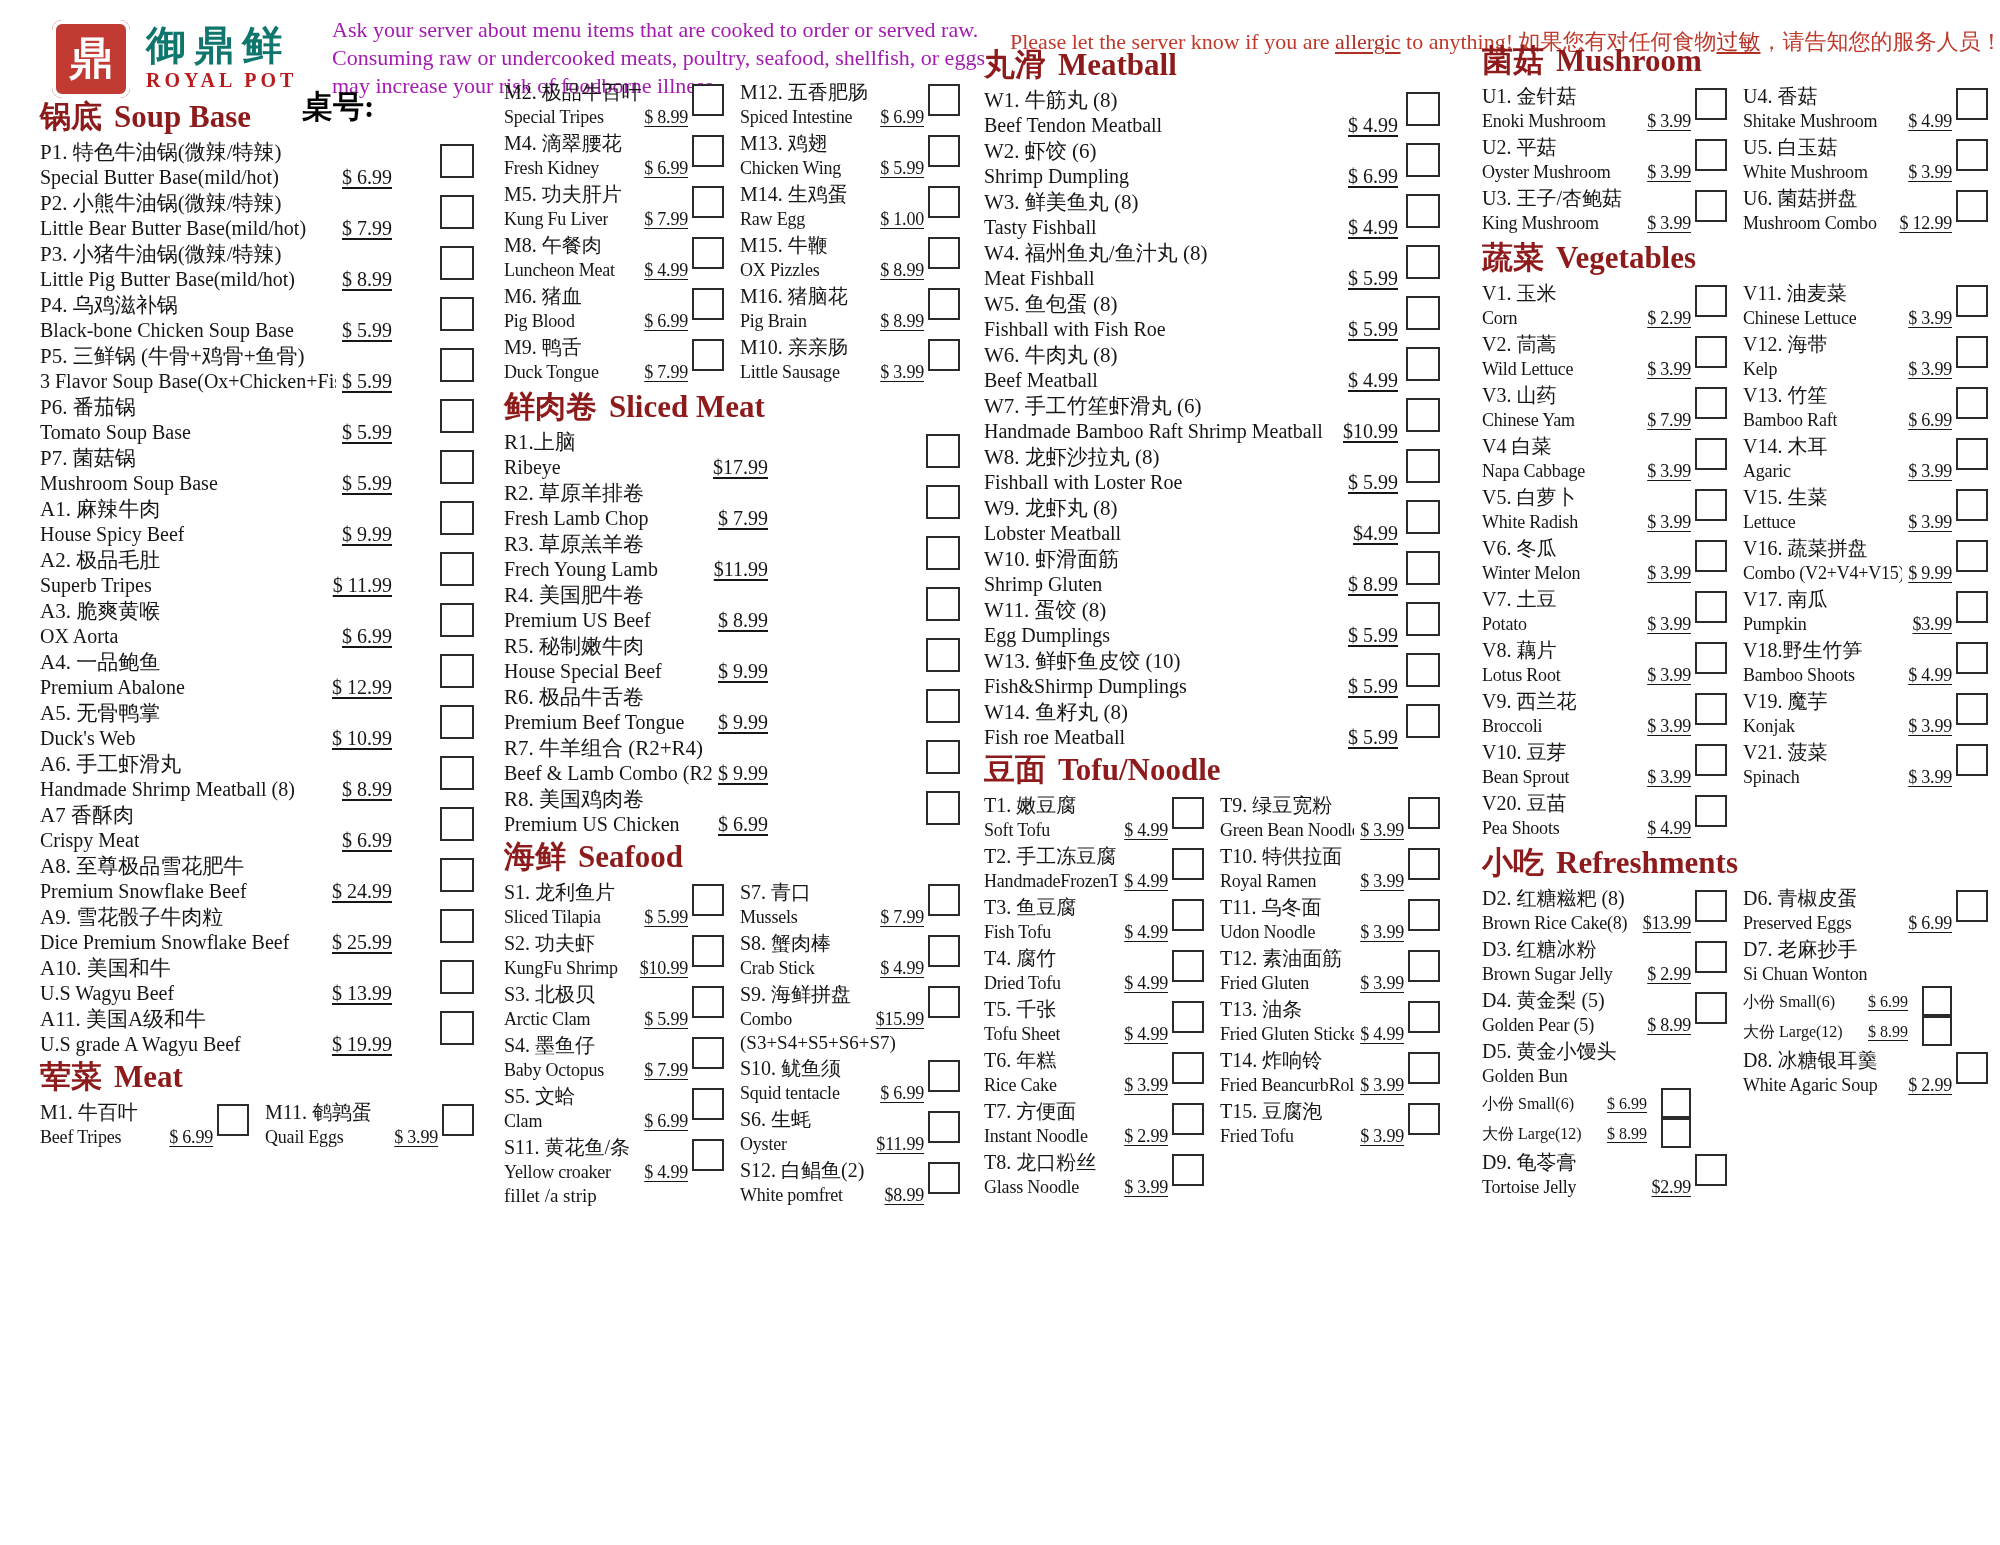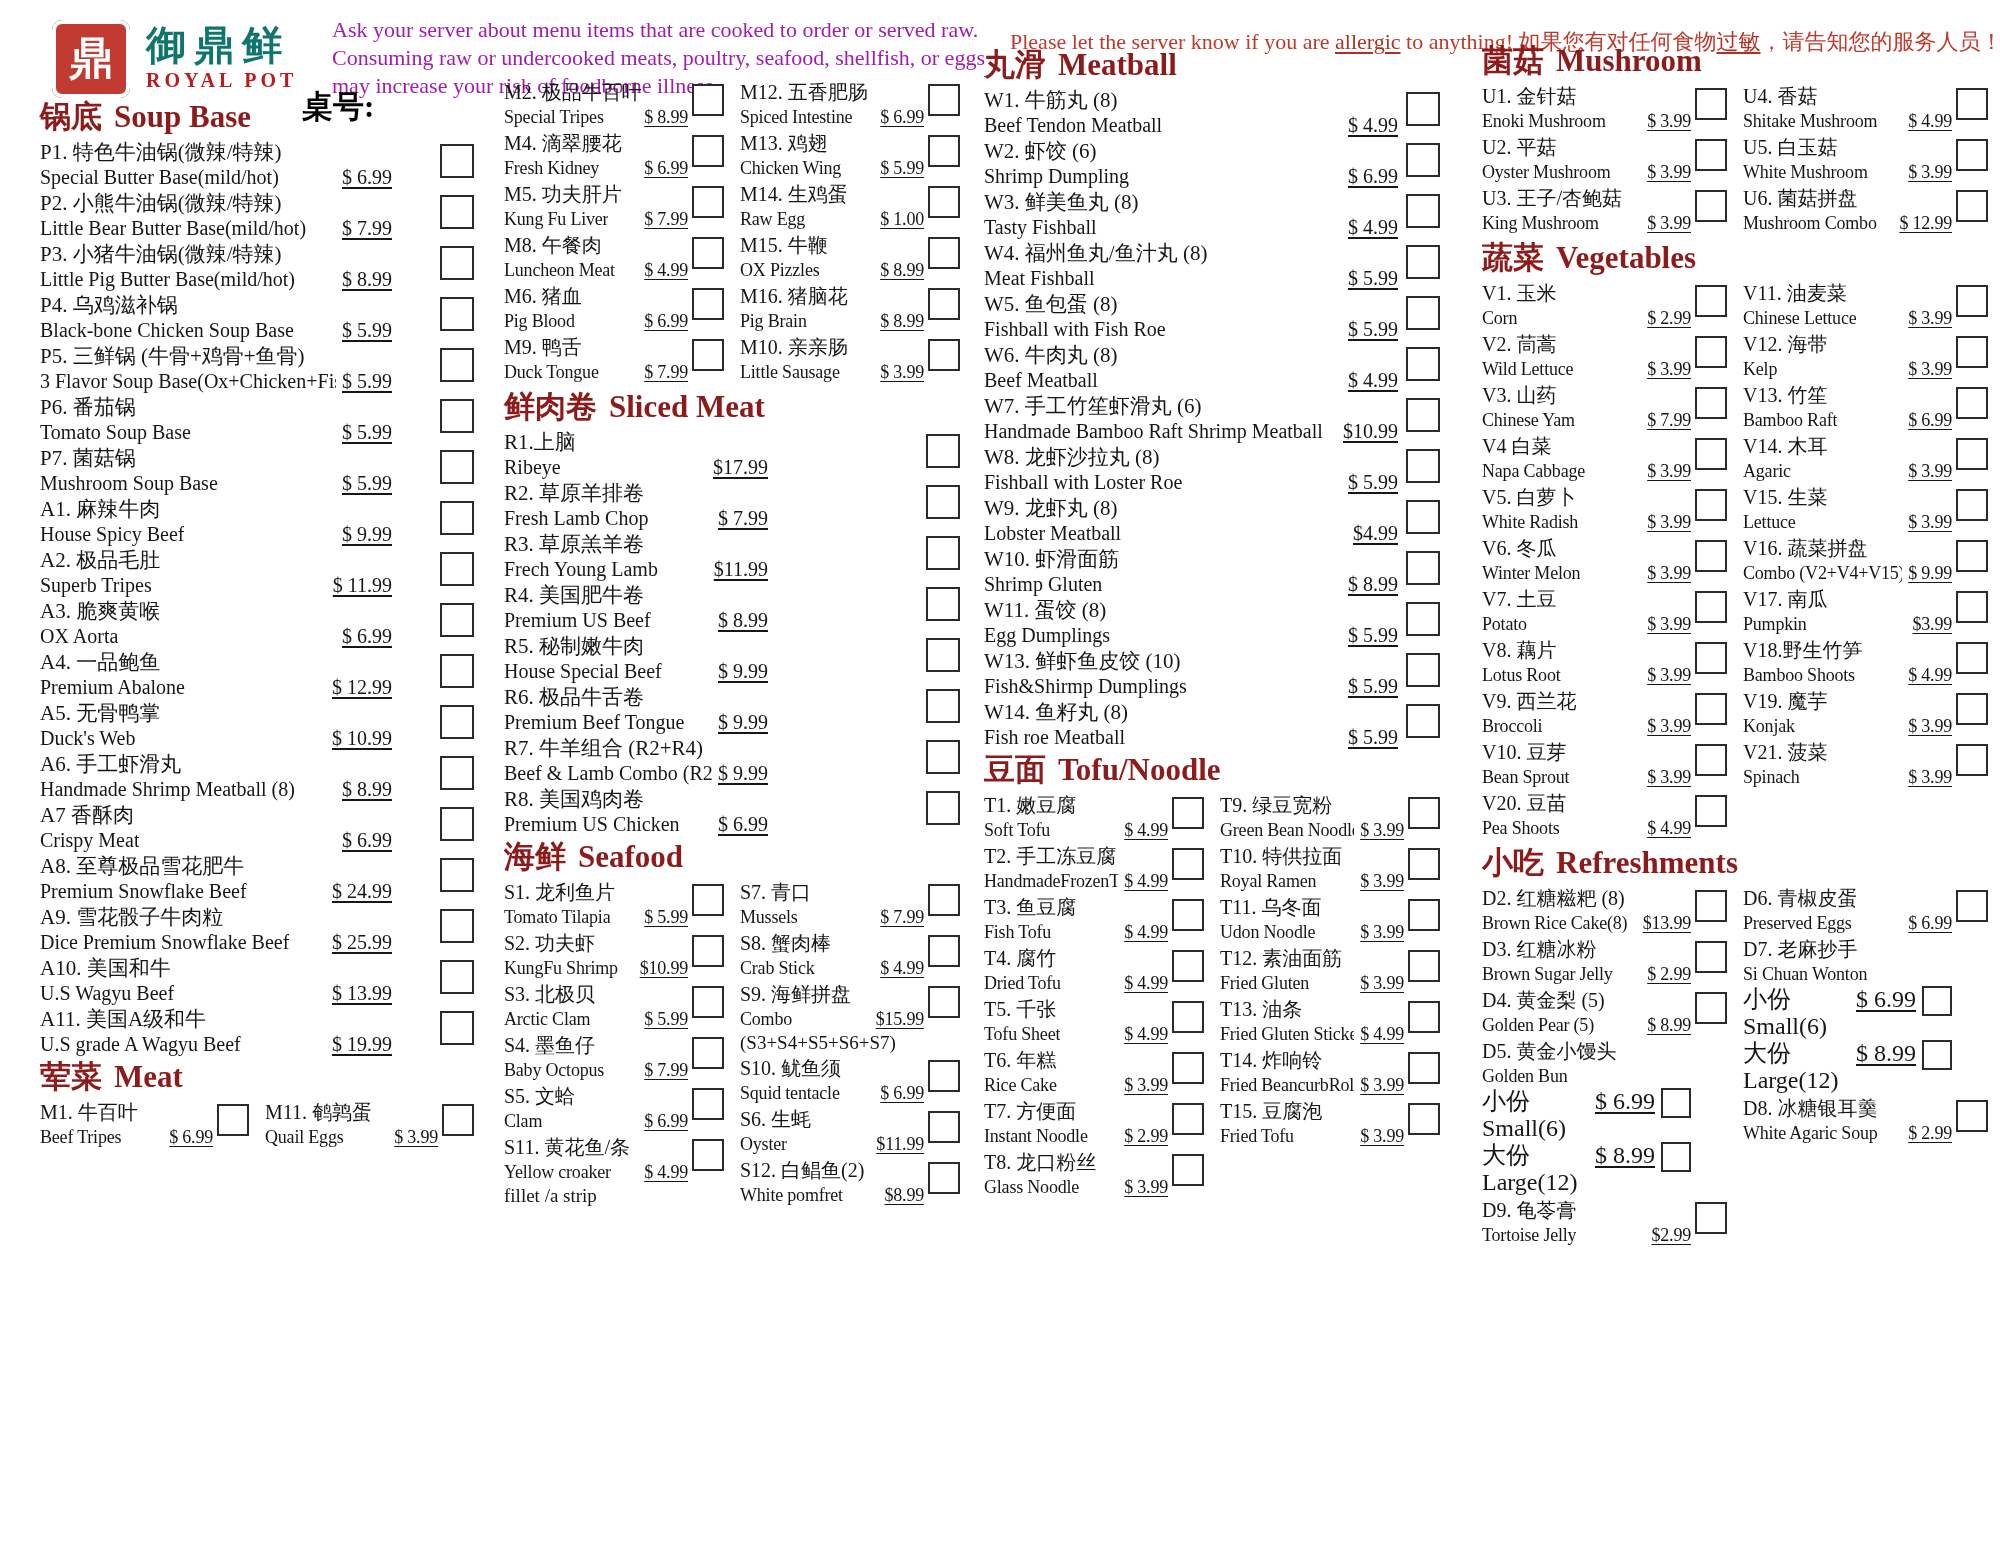--- a/index.html
+++ b/index.html
@@ -29,21 +29,21 @@
   .sec-header .h-cn{margin-right:12px}
   .center .sec-header{text-align:left}
   
   .item{position:relative;padding-right:44px;margin:0 0 2px;min-height:49px}
   .cn-line{font-size:21px;line-height:25px;white-space:nowrap}
   .en-line{display:flex;justify-content:space-between;align-items:baseline;font-size:20px;line-height:24px}
   .en-line .en{white-space:nowrap;overflow:hidden}
   .price{white-space:nowrap;margin-left:6px;text-decoration:underline;text-underline-offset:3px}
   .note{font-size:19px;line-height:23px;color:#161616}
   .box{position:absolute;right:2px;top:4px;width:30px;height:30px;border:2px solid #2b2b2b;background:#fff}
-  .sub-line{display:flex;font-size:24px;line-height:27px;}
+  .sub-line{display:flex;align-items:center;font-size:16px;line-height:27px;gap:8px}
   .sub-line .price{margin-left:auto}
   .inline-box{width:26px;height:26px;border:2px solid #2b2b2b;background:#fff;flex:0 0 auto;margin-left:6px}
   .item.has-sub{padding-right:0}
   
   .subcols{display:flex;gap:14px}
   .subcol{flex:1;min-width:0}
   .subcol .item{padding-right:38px}
   .subcol .cn-line{font-size:20px}
   .subcol .en-line{font-size:18px;letter-spacing:-0.2px}
   .subcol .box{width:28px;height:28px}
@@ -429,21 +429,21 @@
         </div>
       </div>
     </div>
   <div data-section="seafood" id="sec-seafood" class="center">
       <div class="sec-header"><span class="h-cn">海鲜</span><span class="h-en">Seafood</span></div>
       <div class="subcols">
         <div class="subcol">
           <div class="item">
             <div class="cn-line">S1. 龙利鱼片</div>
             <div class="en-line">
-              <span class="en">Tomato Tilapia</span>
+              <span class="en">Sliced Tilapia</span>
               <span class="price">$ 5.99</span>
             </div>
             <span class="box"></span>
           </div>
           <div class="item">
             <div class="cn-line">S2. 功夫虾</div>
             <div class="en-line">
               <span class="en">KungFu Shrimp</span>
               <span class="price">$10.99</span>
             </div>

